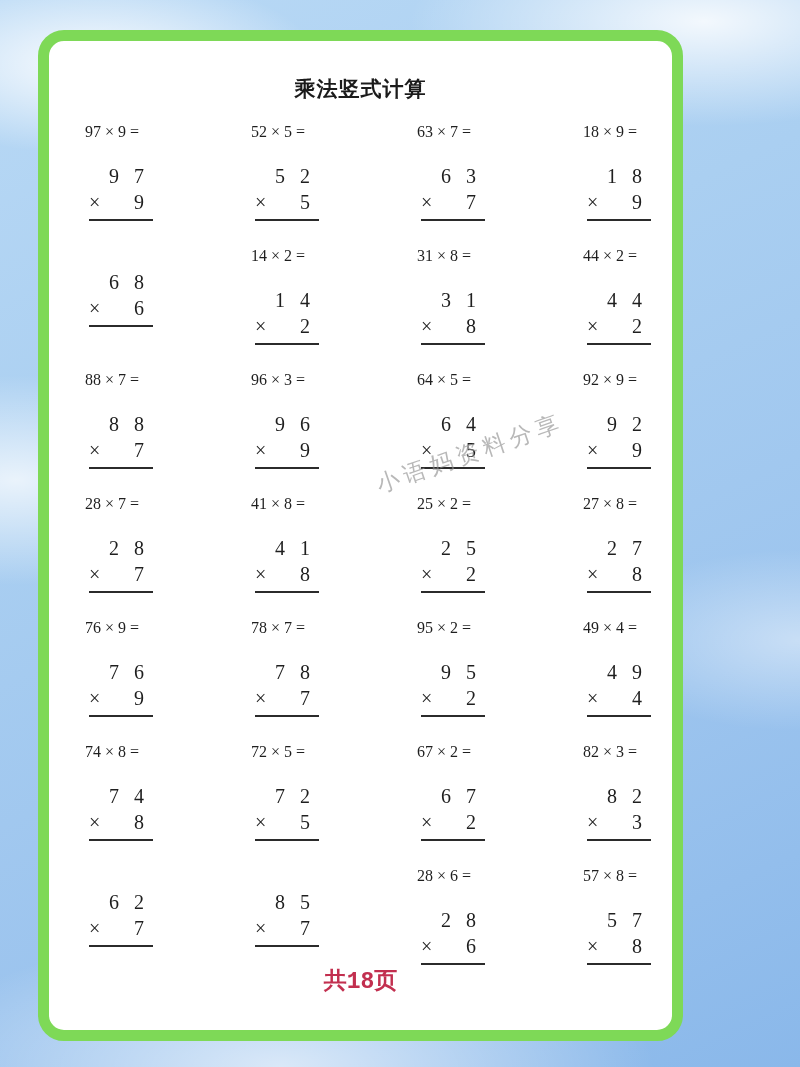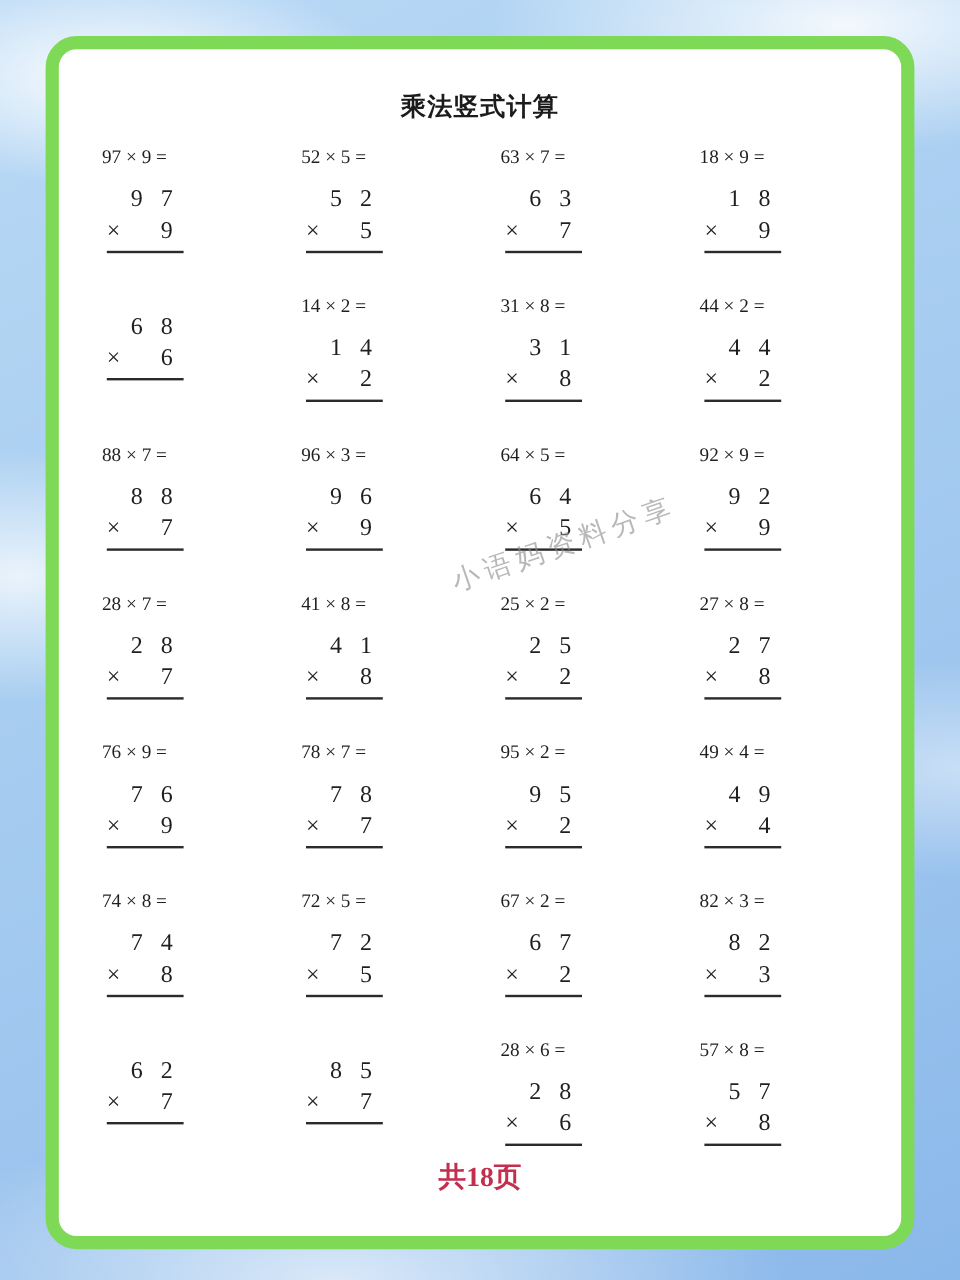--- a/index.html
+++ b/index.html
@@ -11,21 +11,21 @@
       radial-gradient(ellipse 420px 150px at 88% 2%, rgba(255,255,255,.85), rgba(255,255,255,0) 70%),
       radial-gradient(ellipse 340px 150px at 2% 45%, rgba(255,255,255,.75), rgba(255,255,255,0) 70%),
       radial-gradient(ellipse 300px 130px at 100% 60%, rgba(255,255,255,.45), rgba(255,255,255,0) 70%),
       radial-gradient(ellipse 520px 190px at 35% 100%, rgba(255,255,255,.65), rgba(255,255,255,0) 72%),
       linear-gradient(155deg, #b9d9f5 0%, #aacff1 35%, #9cc4ee 70%, #8ab8ea 100%);
     position: relative;
   }
   .card {
     position: absolute;
     left: 38px; top: 30px;
-    width: 724px; height: 1011px;
+    width: 645px; height: 1011px;
     background: #ffffff;
     border: 11px solid #7ed957;
     border-radius: 26px;
     overflow: hidden;
   }
   .title {
     margin-top: 34px;
     text-align: center;
     font-family: "Liberation Sans", sans-serif;
     font-weight: bold;
@@ -40,21 +40,21 @@
     grid-auto-rows: 124px;
   }
   .problem { color: #1f1f1f; }
   .p-eq {
     font-size: 16px;
     white-space: pre;
   }
   .p-vert {
     width: 64px;
     margin-left: 4px;
-    margin-top: 14px;
+    margin-top: 24px;
   }
   .p-top {
     text-align: right;
     padding-right: 9px;
     font-size: 20px;
     letter-spacing: 5px;
     margin-right: -5px; 
   }
   .p-bot {
     display: flex;
@@ -75,21 +75,21 @@
     color: rgba(140,140,140,0.62);
     transform: rotate(-19deg);
     white-space: nowrap;
     pointer-events: none;
   }
   .footer {
     position: absolute;
     left: 0; right: 0;
     top: 924px;
     text-align: center;
-    font-family: Liberation Serif, serif;
+    font-family: Liberation Mono, monospace;
     font-weight: bold;
     font-size: 23px;
     color: #c22f4f;
   }
 </style>
 </head>
 <body>
 
 <div class="card">
   <div class="title">乘法竖式计算</div>

